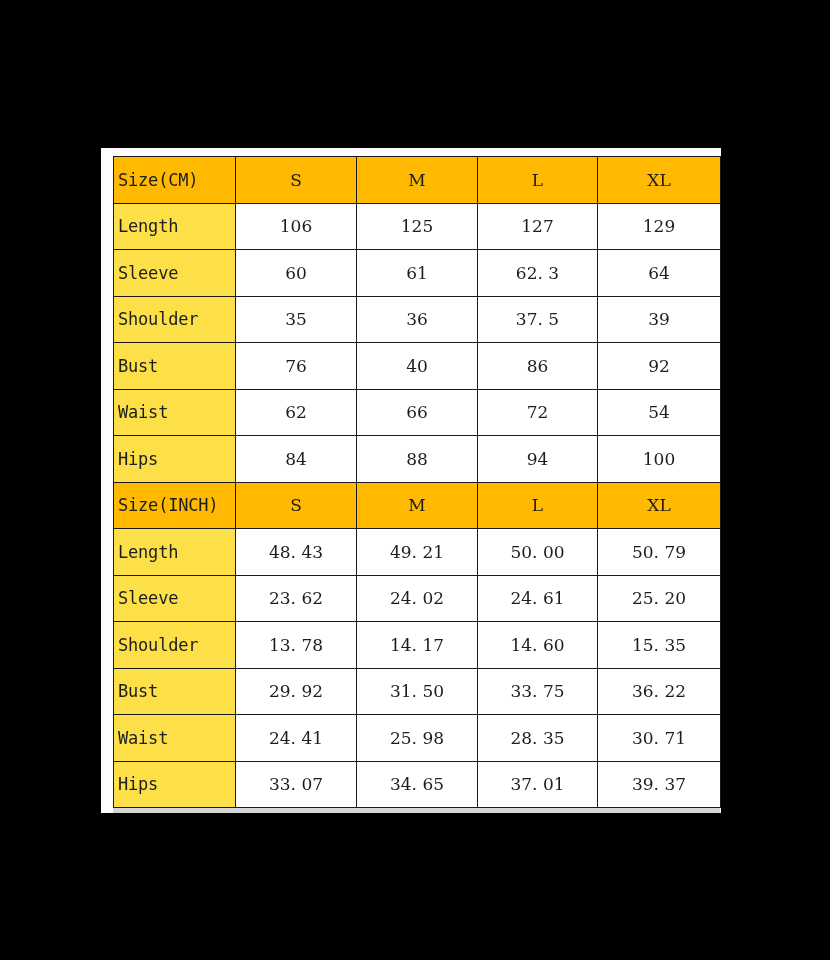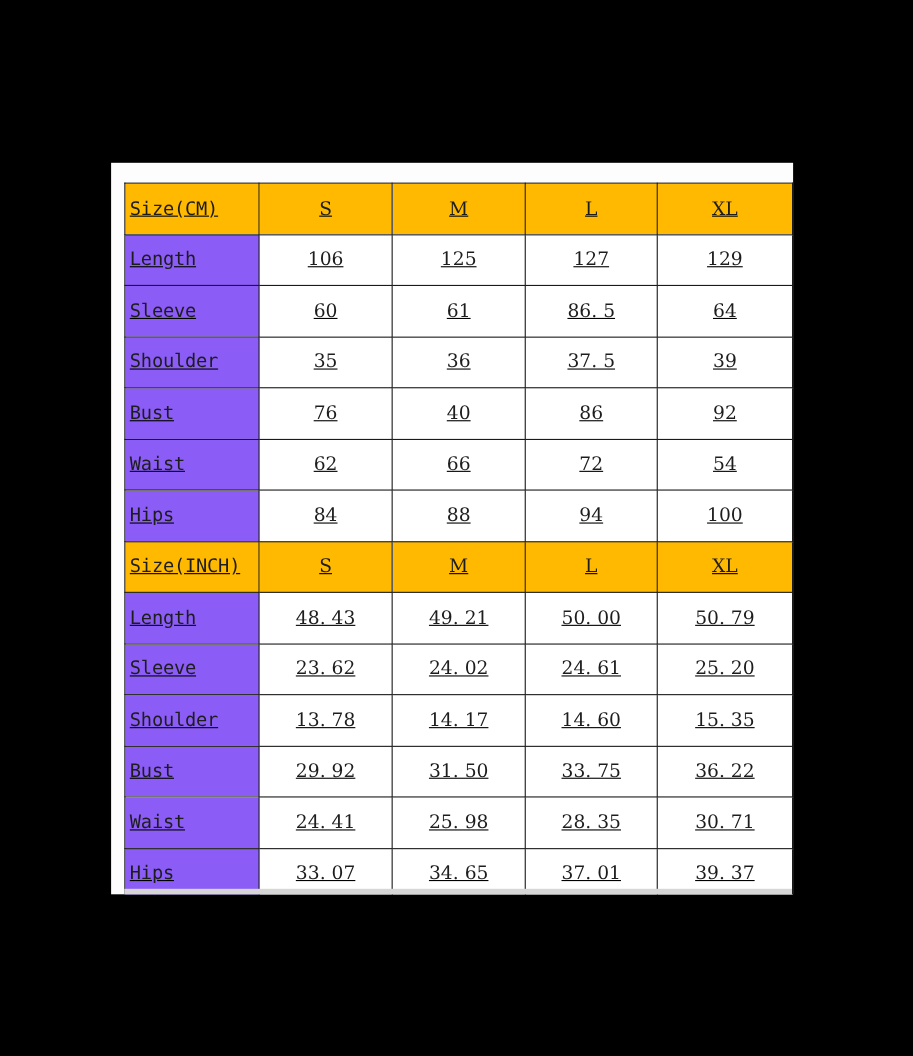--- a/index.html
+++ b/index.html
@@ -24,44 +24,43 @@
     height: 665px;
     background: #fdfdfd;
     overflow: hidden;
     box-sizing: border-box;
   }
 
   
   #size-table {
     position: absolute;
     left: 12px;
-    top: 18px;
+    top: 8px;
     width: 607px;
     border-collapse: collapse;
     table-layout: fixed;
     background: #ffffff;
-    text-decoration: underline;
   }
 
   #size-table td {
     border: 1px solid #1a1a1a;
     height: 45.5px;
     padding: 0;
     text-align: center;
     vertical-align: middle;
     font-size: 17px;
     color: #1d1d1d;
     background: #ffffff;
     overflow: hidden;
     white-space: nowrap;
   }
 
   
   #size-table td.label {
-    background: #8b5cf6;
+    background: #fde047;
     text-align: left;
     padding-left: 4px;
     font-family: "DejaVu Sans Mono", monospace;
     font-size: 17px;
     letter-spacing: -0.2px;
     color: #1d1d1d;
   }
 
   
   #size-table tr.header td {
@@ -112,21 +111,21 @@
         <td class="label">Length</td>
         <td>106</td>
         <td>125</td>
         <td>127</td>
         <td>129</td>
       </tr>
       <tr>
         <td class="label">Sleeve</td>
         <td>60</td>
         <td>61</td>
-        <td>86. 5</td>
+        <td>62. 3</td>
         <td>64</td>
       </tr>
       <tr>
         <td class="label">Shoulder</td>
         <td>35</td>
         <td>36</td>
         <td>37. 5</td>
         <td>39</td>
       </tr>
       <tr>

